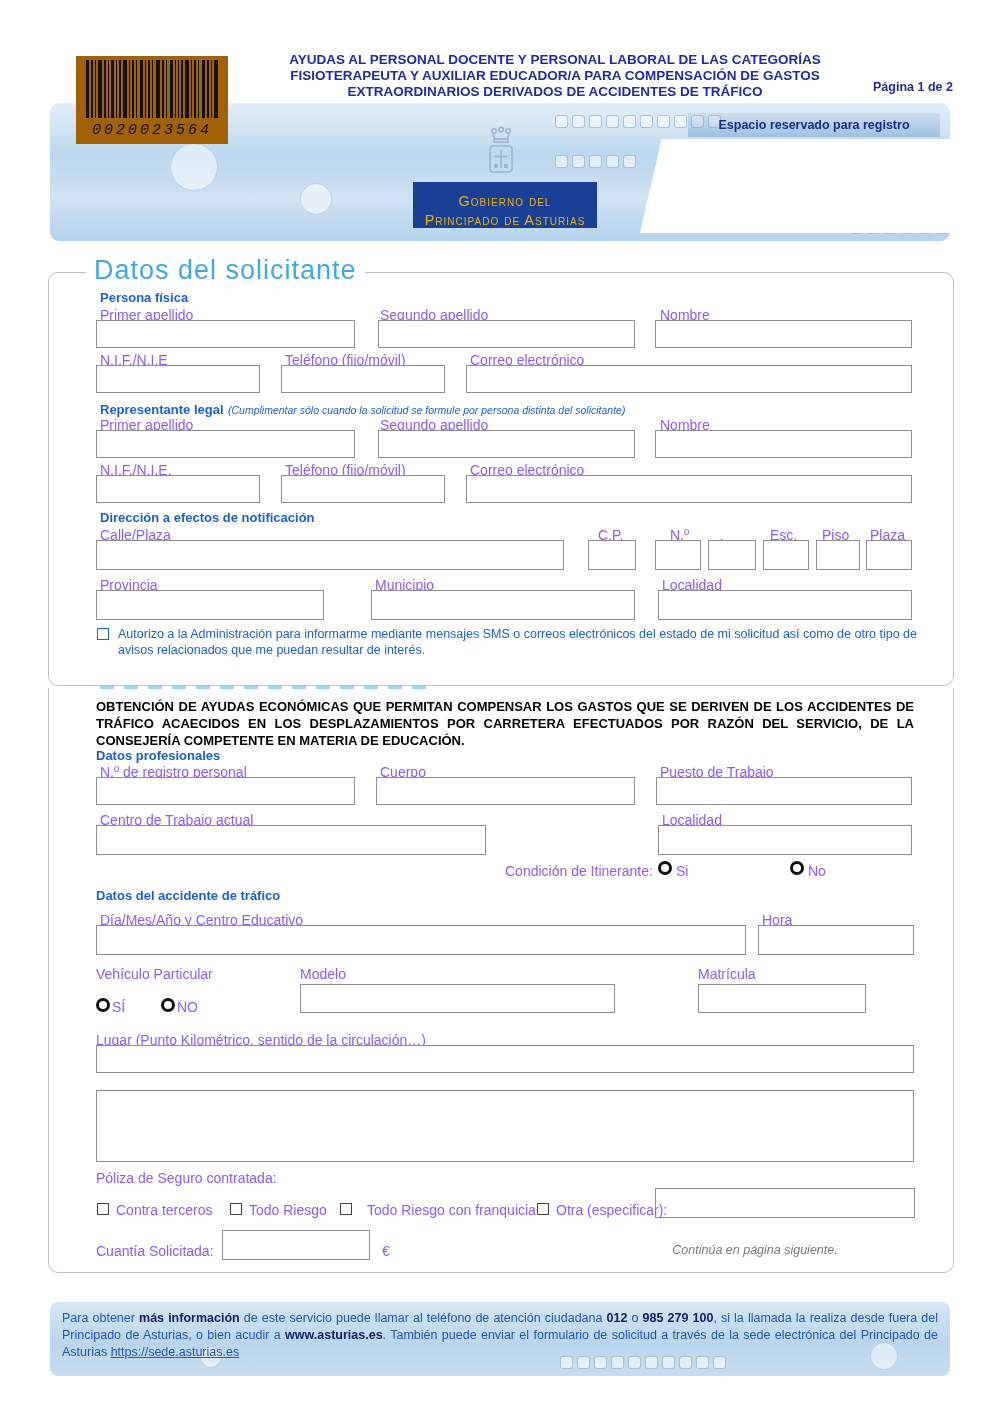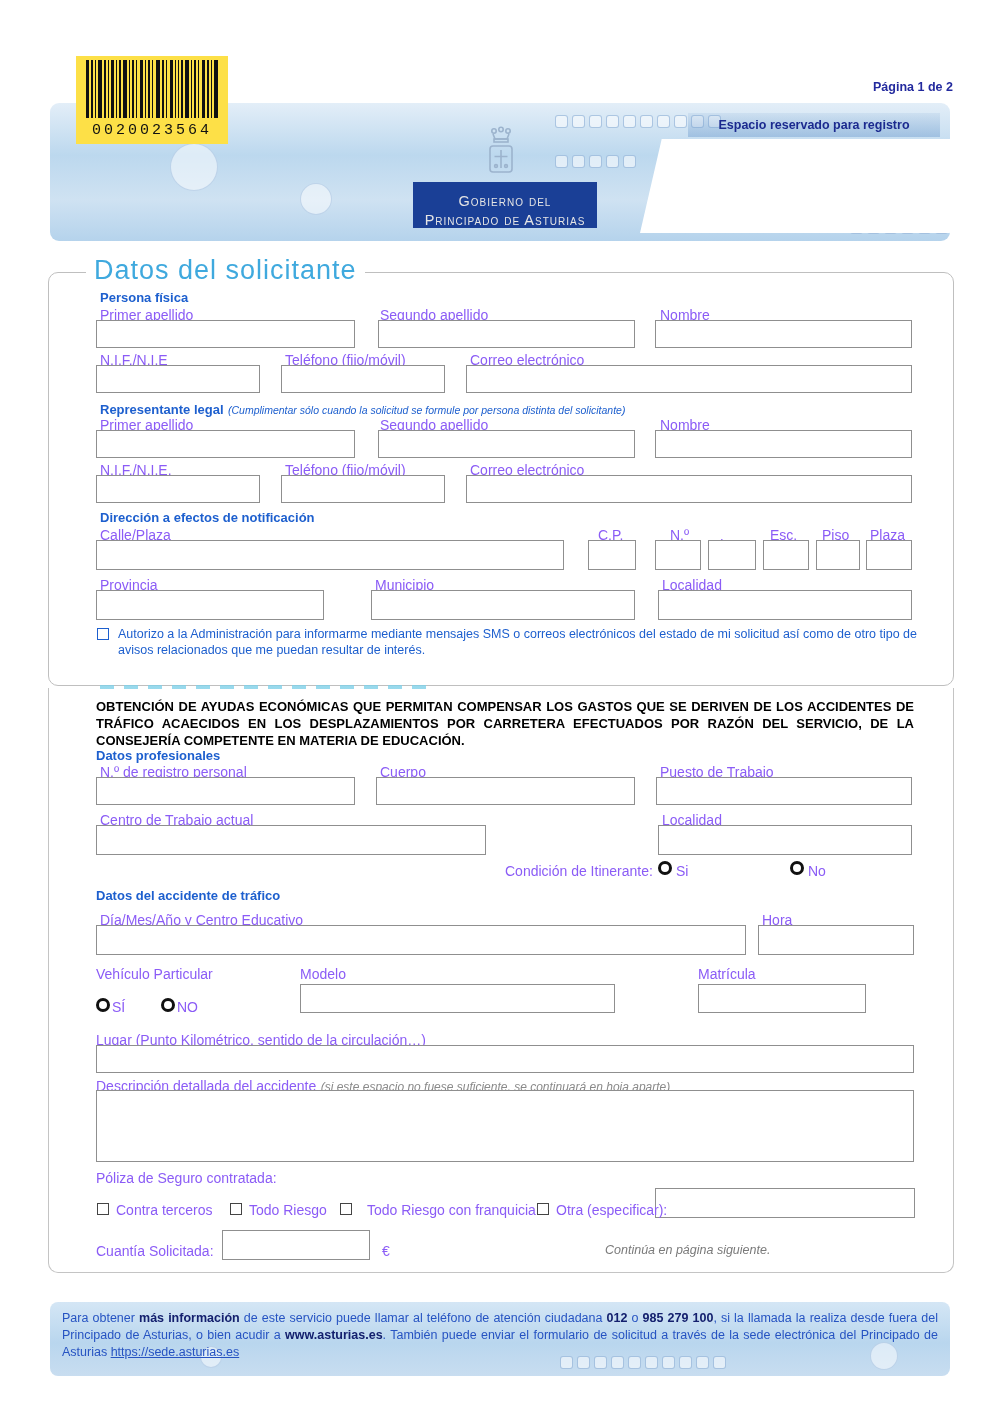--- a/index.html
+++ b/index.html
@@ -12,23 +12,23 @@
   .page-ind{color:#232a9e;font-weight:bold;font-size:12.5px;}
   .band{background:linear-gradient(180deg,#e3eef8 0%,#bcd8ee 38%,#cfe2f2 70%,#b5d3ec 100%);
         border-radius:9px;overflow:hidden;}
   .registry-strip{background:linear-gradient(180deg,rgba(125,165,210,.15),rgba(110,155,205,.45));
         color:#1b2a8f;font-weight:bold;font-size:12.5px;text-align:center;line-height:24px;}
   .registry-space{background:#fff;clip-path:polygon(7% 0,100% 0,100% 100%,0 100%);}
   .deco-chip{display:flex;gap:4px;}
   .deco-chip i{width:11px;height:11px;border-radius:3px;background:rgba(255,255,255,.55);
         border:1px solid rgba(90,140,195,.45);}
   .deco-circle{border-radius:50%;background:rgba(255,255,255,.5);border:1px solid rgba(120,160,205,.35);}
-  .gov-box{background:#1a3f96;color:#e5e5e5;text-align:center;font-variant:small-caps;
+  .gov-box{background:#1a3f96;color:#eab308;text-align:center;font-variant:small-caps;
         letter-spacing:1px;font-size:14.5px;line-height:19px;padding-top:10px;box-sizing:border-box;}
-  .barcode-box{background:#fde047;text-align:center;}
+  .barcode-box{background:#a16207;text-align:center;font-style:italic;}
   .barcode-num{font-family:"Liberation Mono",monospace;font-size:15px;letter-spacing:3px;color:#111;}
 
   
   .panel{border:1px solid #bfbfbf;border-radius:10px;background:transparent;}
   .panel2{border:1px solid #c4c4c4;border-top:none;border-radius:0 0 10px 10px;}
   .panel-title{background:#fff;color:#3fa9de;font-size:27px;letter-spacing:1px;padding:0 8px;white-space:nowrap;}
   .sec{color:#1d5fce;font-weight:bold;font-size:13px;}
   .sec-note{color:#1d5fce;font-style:italic;font-size:10.5px;font-weight:normal;}
   .lbl{color:#8b5cf6;font-size:14px;white-space:nowrap;}
   .lbl-i{color:#8a8a8a;font-size:12px;font-style:italic;white-space:nowrap;}
@@ -123,20 +123,25 @@
         <rect x="112" width="1" height="58"></rect>
           <rect x="116" width="3" height="58"></rect>
           <rect x="121" width="2" height="58"></rect>
         <rect x="125" width="1" height="58"></rect>
           <rect x="128" width="4" height="58"></rect>
       </g>
     </svg>
     <div class="barcode-num">0020023564</div>
   </div>
 
+  <div class="abs title-block" style="left:255px;top:52px;width:600px;">
+    <div>AYUDAS AL PERSONAL DOCENTE  Y PERSONAL LABORAL DE LAS CATEGORÍAS</div>
+    <div>FISIOTERAPEUTA Y AUXILIAR EDUCADOR/A PARA COMPENSACIÓN DE GASTOS</div>
+    <div>EXTRAORDINARIOS DERIVADOS DE ACCIDENTES DE TRÁFICO</div>
+  </div>
   <div class="abs page-ind" style="left:873px;top:80px;">Página 1 de 2</div>
 
   <svg class="abs" style="left:482px;top:126px;" width="38" height="56" viewBox="0 0 38 56">
     <g fill="none" stroke="#9cb3cd" stroke-width="1.6">
       <circle cx="12" cy="5" r="2.2"></circle>
         <circle cx="19" cy="3.5" r="2.2"></circle>
         <circle cx="26" cy="5" r="2.2"></circle>
       <path d="M11 8 L13 13 H25 L27 8"></path>
         <rect x="12" y="13" width="14" height="3"></rect>
       <rect x="8" y="20" width="22" height="26" rx="3"></rect>
@@ -243,41 +248,37 @@
   <span class="abs radio" style="left:96px;top:998px;"></span>
   <div class="abs lbl" style="left:112px;top:999px;">SÍ</div>
   <span class="abs radio" style="left:161px;top:998px;"></span>
   <div class="abs lbl" style="left:177px;top:999px;">NO</div>
   <input class="abs box" type="text" style="left: 300px; top: 984px; width: 315px; height: 29px;">
   <input class="abs box" type="text" style="left: 698px; top: 984px; width: 168px; height: 29px;">
 
   <div class="abs lbl" style="left:96px;top:1032px;">Lugar (Punto Kilométrico, sentido de la circulación…)</div>
   <input class="abs box" type="text" style="left: 96px; top: 1045px; width: 818px; height: 28px;">
 
-  <div class="abs" style="left:96px;top:1077px;white-space:nowrap;">
-    <span class="lbl">Descripción detallada del accidente</span>
-    <span class="lbl-i">(si este espacio no fuese suficiente, se continuará en hoja aparte)</span>
-  </div>
   <textarea class="abs box" style="left: 96px; top: 1090px; width: 818px; height: 72px;"></textarea>
 
   <div class="abs lbl" style="left:96px;top:1170px;">Póliza de Seguro contratada:</div>
   <input class="abs box" type="text" style="left: 655px; top: 1188px; width: 260px; height: 30px;">
   <span class="abs chk gray" style="left:97px;top:1203px;"></span>
   <div class="abs lbl" style="left:116px;top:1202px;">Contra terceros</div>
   <span class="abs chk gray" style="left:230px;top:1203px;"></span>
   <div class="abs lbl" style="left:249px;top:1202px;">Todo Riesgo</div>
   <span class="abs chk gray" style="left:340px;top:1203px;"></span>
   <div class="abs lbl" style="left:367px;top:1202px;">Todo Riesgo con franquicia</div>
   <span class="abs chk gray" style="left:537px;top:1203px;"></span>
   <div class="abs lbl" style="left:556px;top:1202px;">Otra (especificar):</div>
 
   <div class="abs lbl" style="left:96px;top:1243px;">Cuantía Solicitada:</div>
   <input class="abs box" type="text" style="left: 222px; top: 1230px; width: 148px; height: 30px;">
   <div class="abs lbl" style="left:382px;top:1243px;">€</div>
-  <div class="abs continua" style="left:605px;top:1243px;width:300px;text-align:left;">Continúa en página siguiente.</div>
+  <div class="abs continua" style="left:605px;top:1243px;width:300px;text-align:center;">Continúa en página siguiente.</div>
 
   <div class="abs footer-band" style="left:50px;top:1302px;width:900px;height:74px;">
     <div class="abs deco-chip" style="left:510px;top:54px;">
         <i></i>
         <i></i>
         <i></i>
         <i></i>
         <i></i>
         <i></i>
         <i></i>

